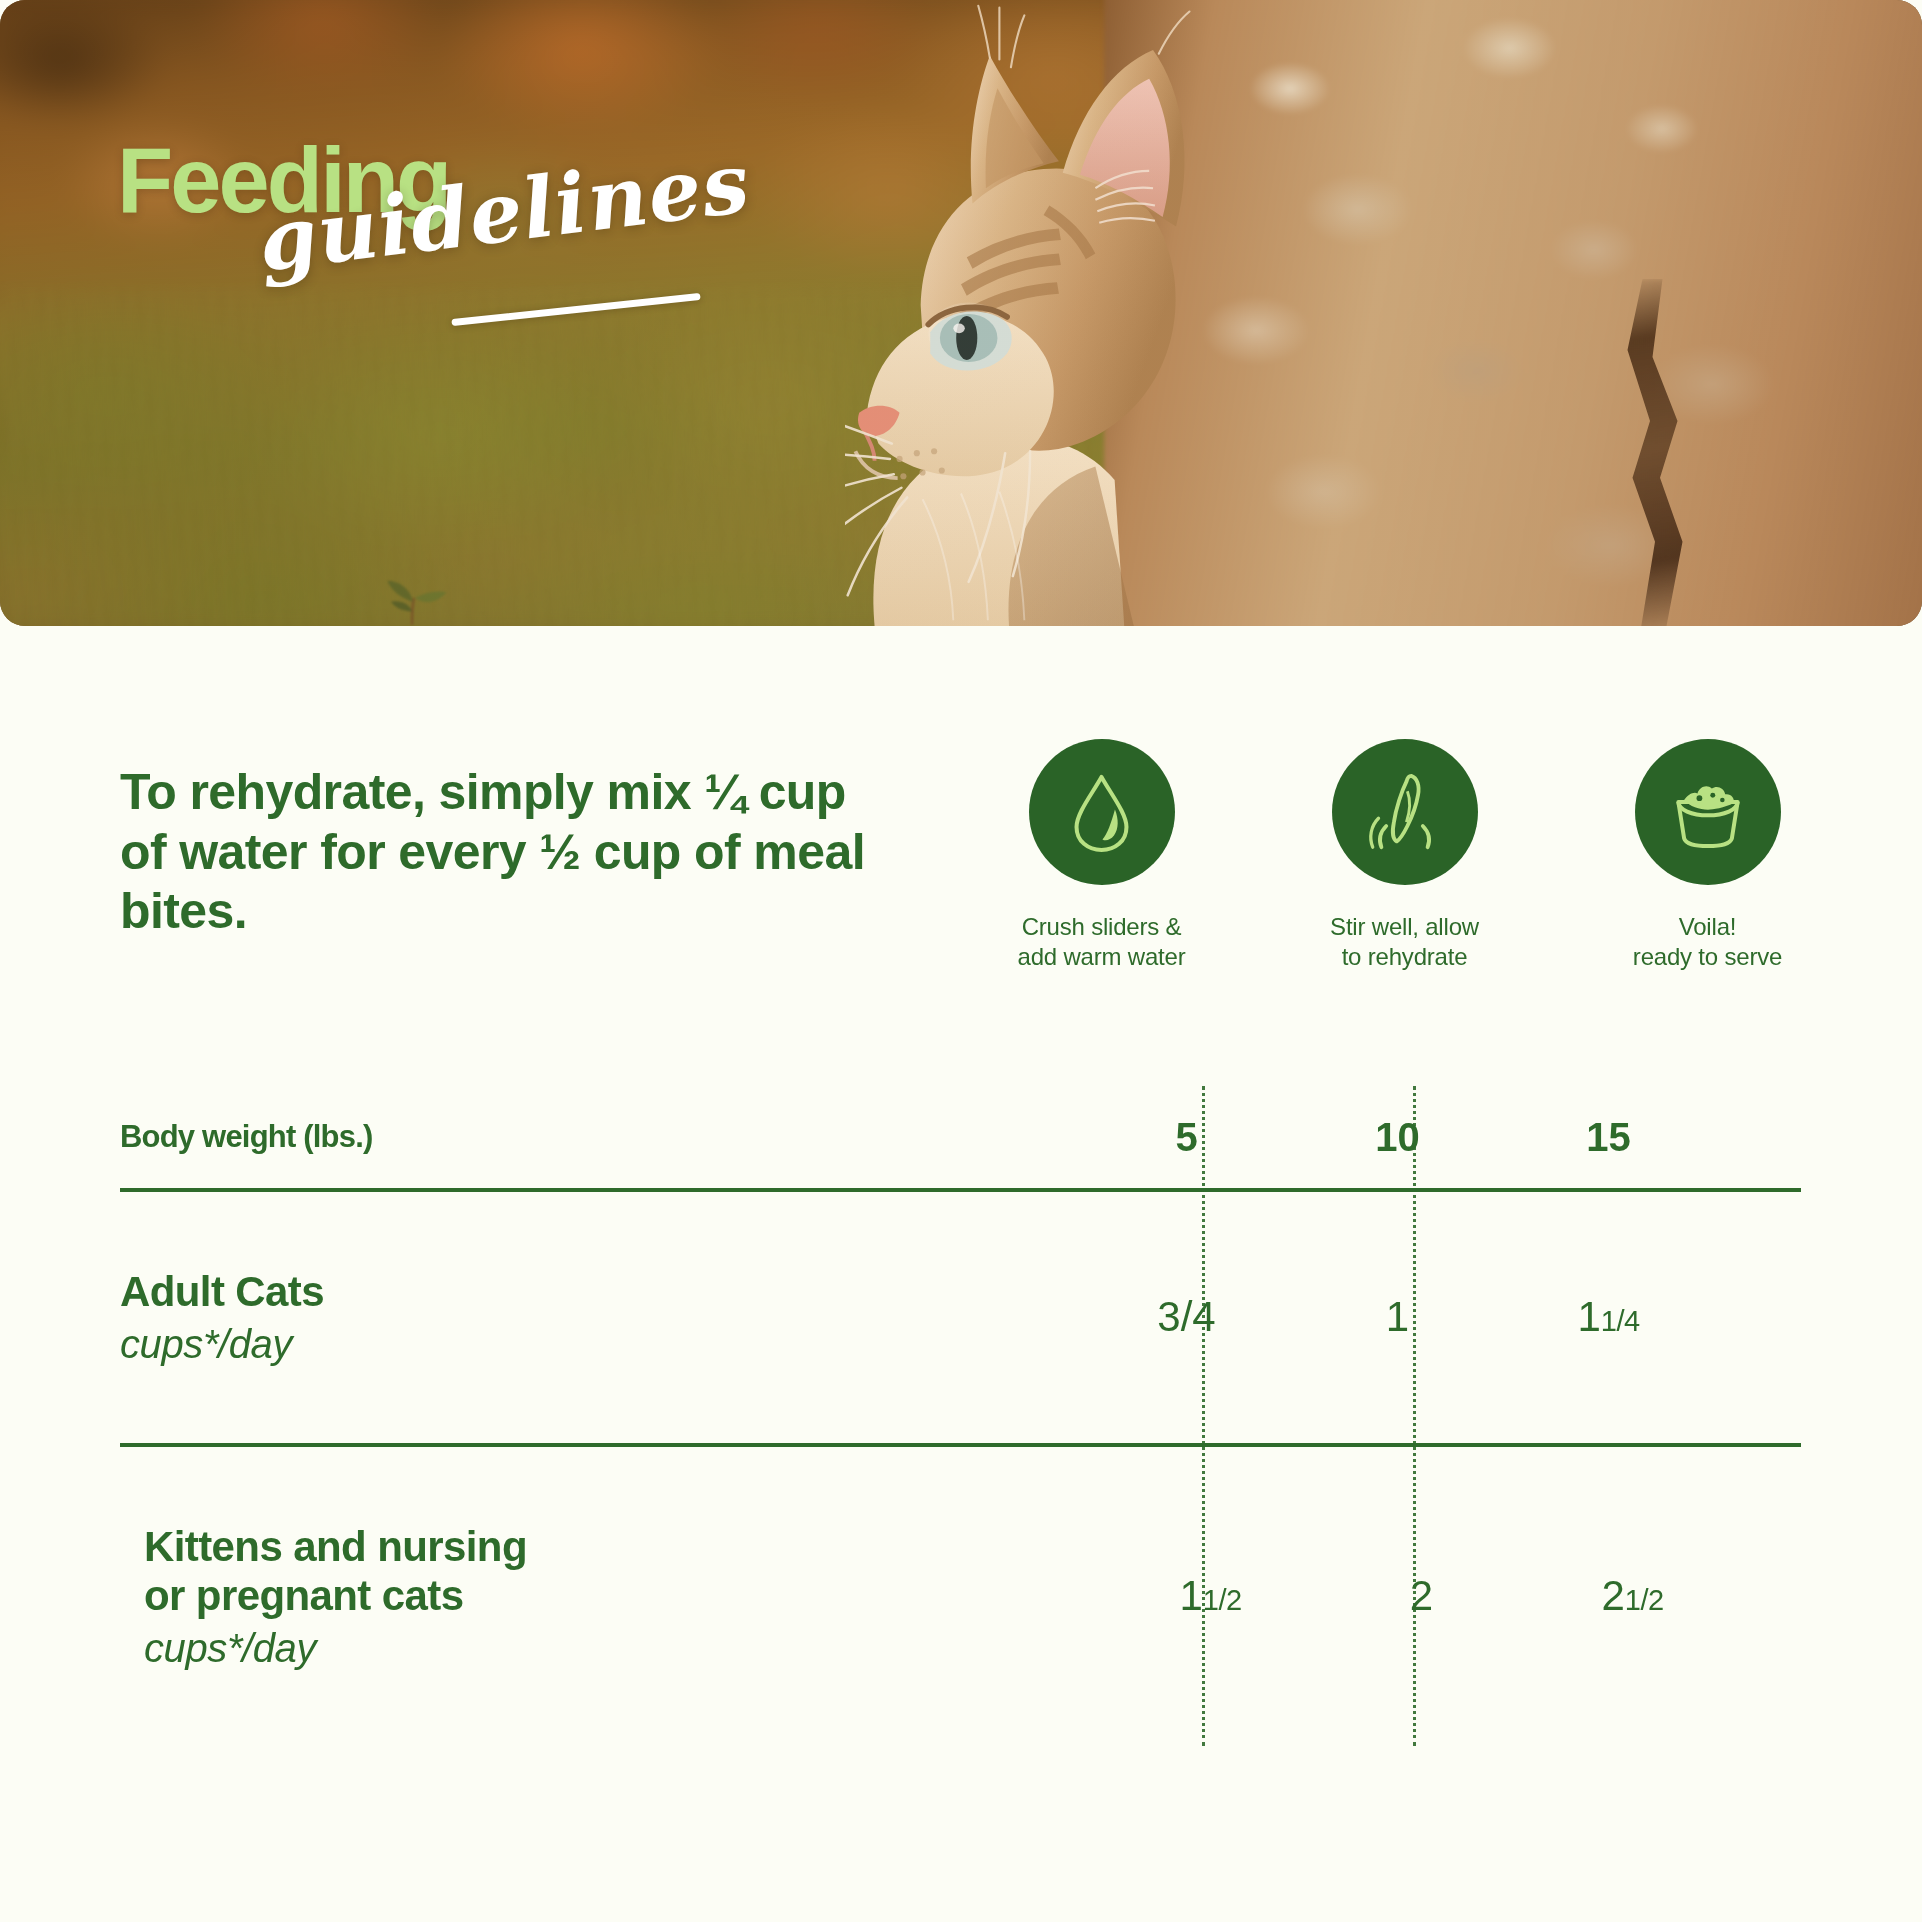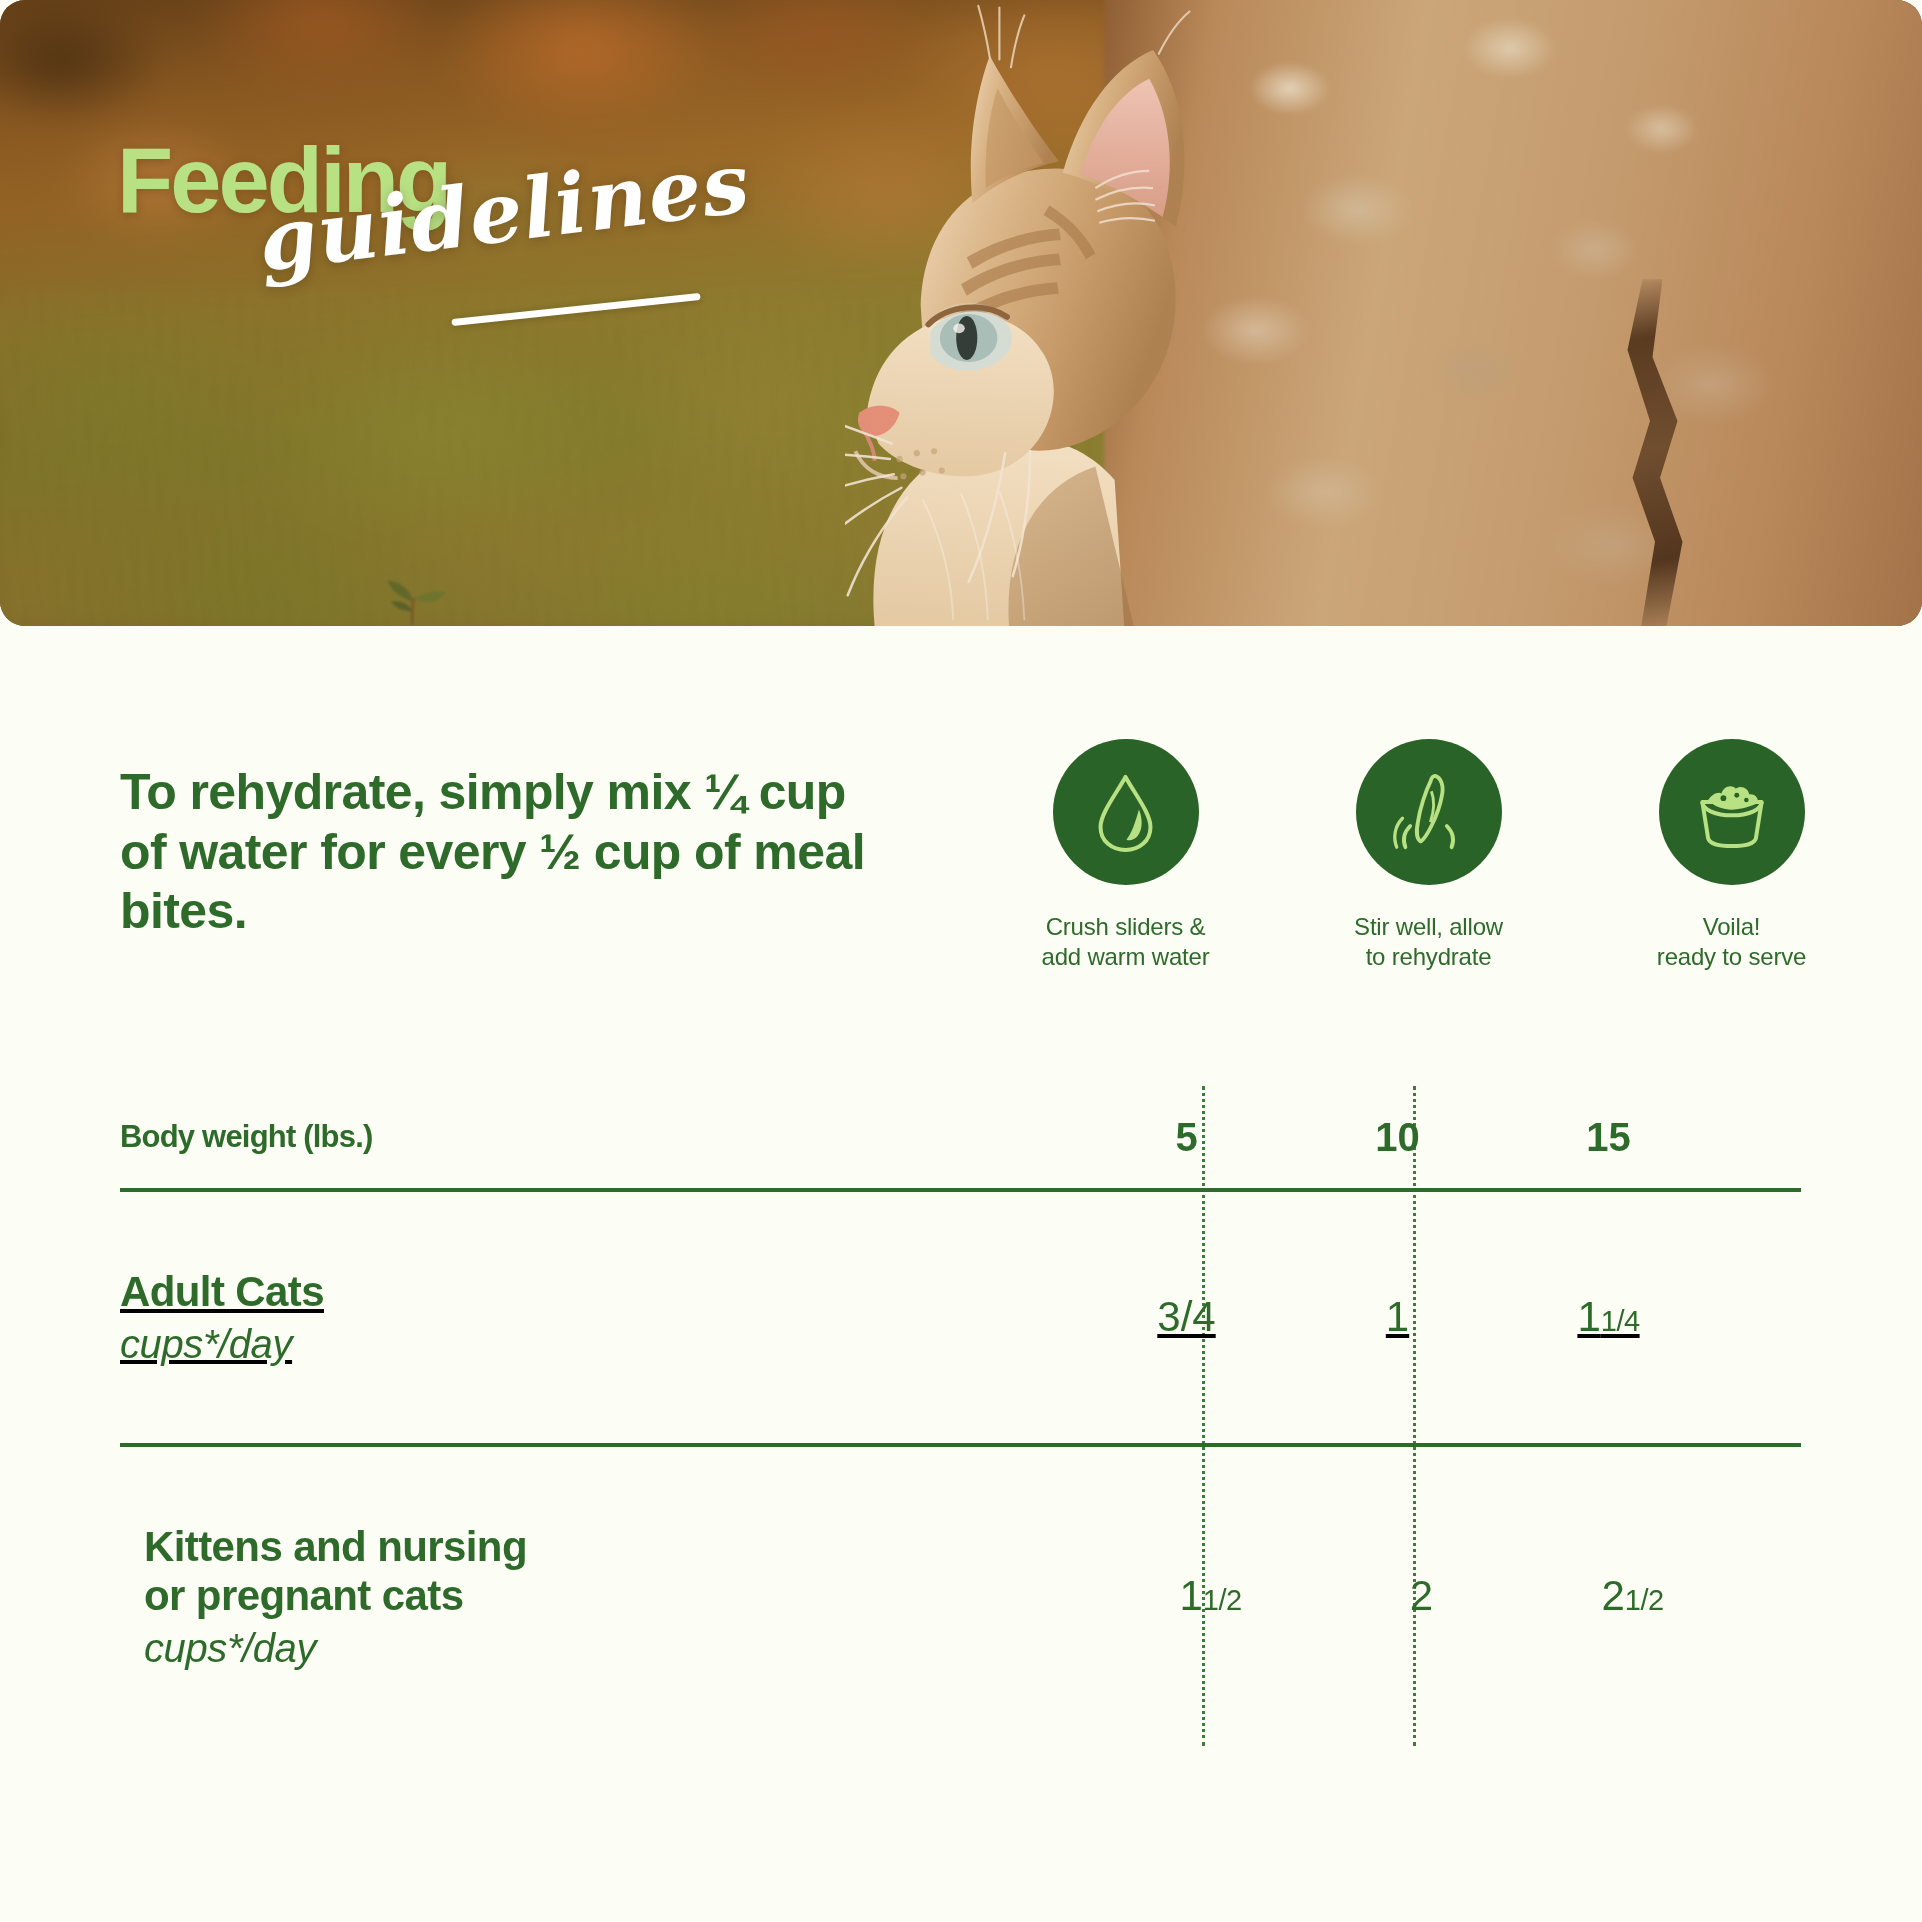--- a/index.html
+++ b/index.html
@@ -179,21 +179,21 @@
     width: 759px;
     color: #2e6b2b;
     font-weight: 700;
     font-size: 50px;
     line-height: 1.19;
     letter-spacing: -0.6px;
   }
 
   .steps {
     position: absolute;
-    left: 996px;
+    left: 972px;
     top: 113px;
     width: 865px;
     display: flex;
     justify-content: space-between;
   }
   .step {
     width: 259px;
     display: flex;
     flex-direction: column;
     align-items: center;
@@ -266,21 +266,21 @@
     letter-spacing: -0.5px;
   }
 
   .row-head { height: 102px; }
   .row-head .cell-label {
     font-size: 31px;
     font-weight: 700;
     letter-spacing: -0.8px;
   }
 
-  .row-body { min-height: 209px; padding: 21px 0; text-decoration: underline; }
+  .row-body { min-height: 209px; padding: 21px 0; }
   .row-body2 { min-height: 257px; padding: 21px 0; margin-left: 24px; }
   .rl-title {
     font-size: 42px;
     font-weight: 700;
     letter-spacing: -0.6px;
     line-height: 1.17;
   }
   .rl-sub {
     font-size: 40px;
     font-style: italic;

